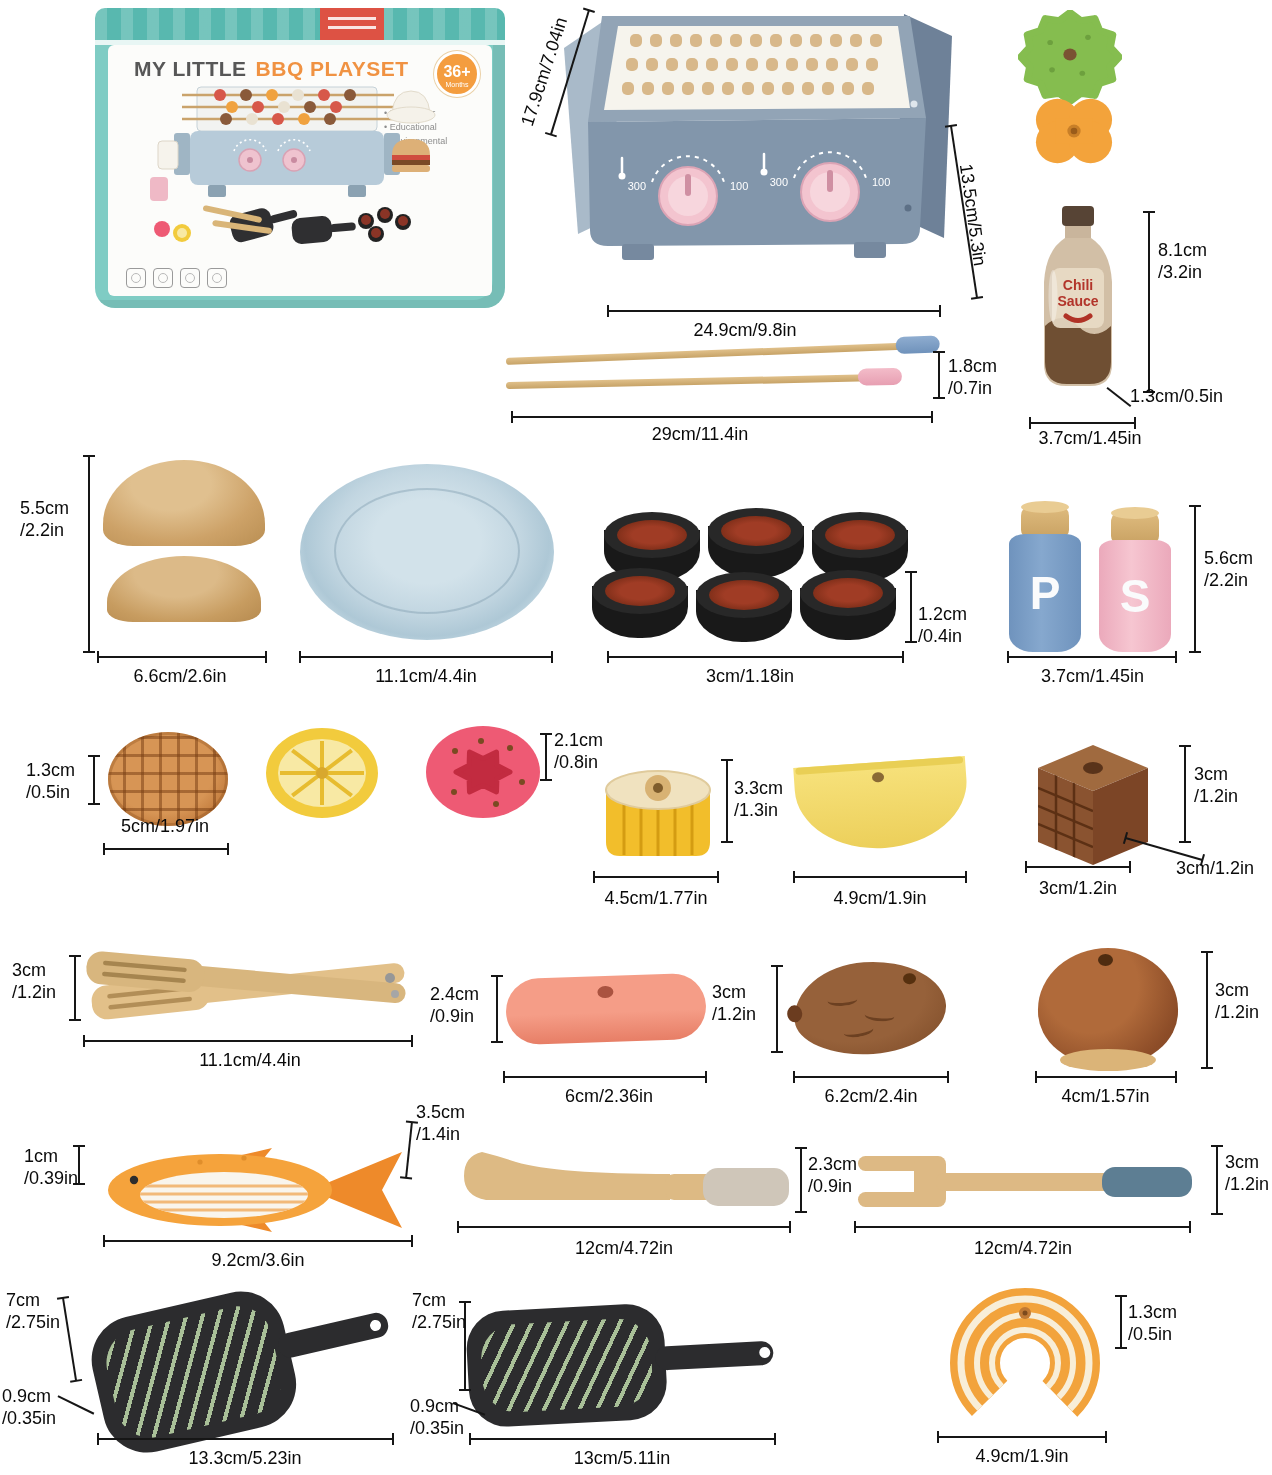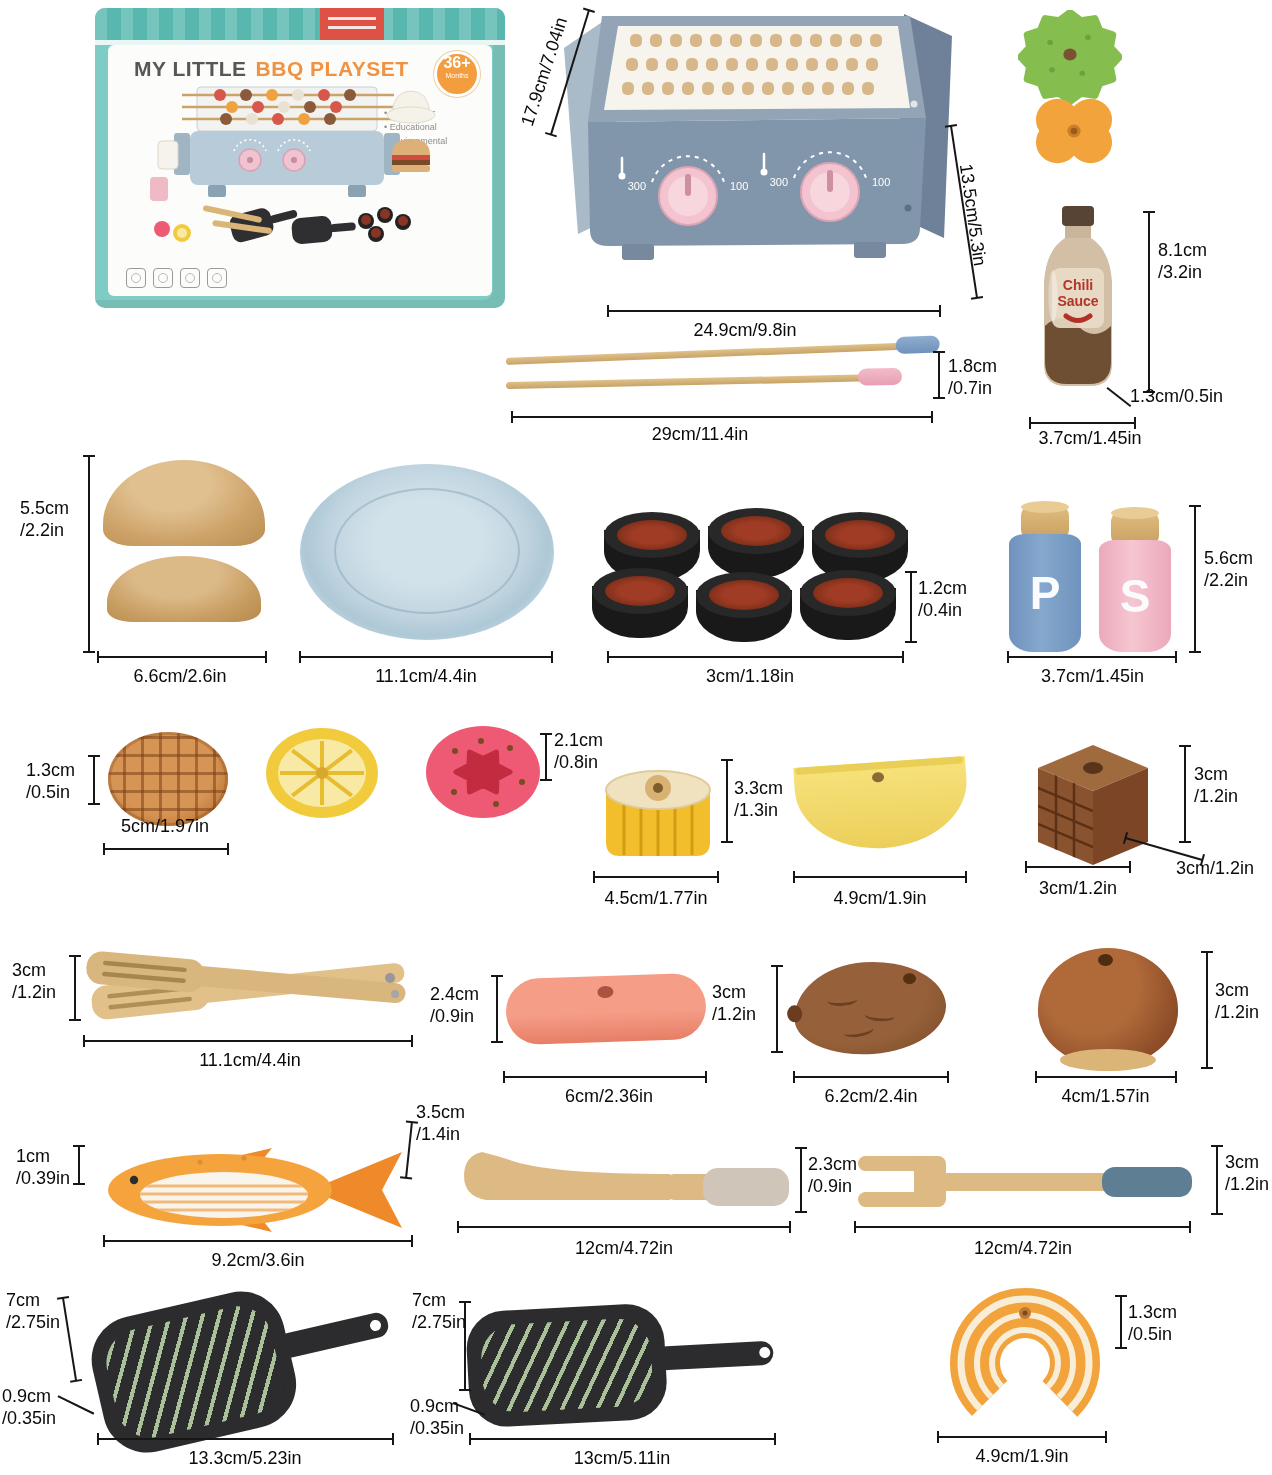--- a/index.html
+++ b/index.html
@@ -12,31 +12,31 @@
 .dl{position:absolute;background:#161616}
 .dl.v{width:1.6px}
 .dl.h{height:1.6px}
 .dl.v::before,.dl.v::after{content:"";position:absolute;left:-5.2px;width:12px;height:1.6px;background:#161616}
 .dl.v::before{top:-0.8px}.dl.v::after{bottom:-0.8px}
 .dl.h::before,.dl.h::after{content:"";position:absolute;top:-5.2px;width:1.6px;height:12px;background:#161616}
 .dl.h::before{left:-0.8px}.dl.h::after{right:-0.8px}
 .noTick::before,.noTick::after{display:none!important}
 
 
-.box{left:95px;top:8px;width:410px;height:300px;background:#7fccc4;border-radius:10px;box-shadow:inset -12px -8px 0 rgba(0,0,0,.07)}
+.box{left:95px;top:8px;width:410px;height:300px;background:#7fccc4;border-radius:20px;box-shadow:inset -12px -8px 0 rgba(0,0,0,.07)}
 .box .lid{position:absolute;left:0;top:0;right:0;height:34px;border-radius:10px 10px 0 0;background:#58b8af;background-image:repeating-linear-gradient(90deg,rgba(255,255,255,.18) 0 12px,transparent 12px 26px)}
 .box .lid-edge{position:absolute;left:0;top:32px;right:0;height:5px;background:#e8f6f4}
 .box .ribbon{position:absolute;left:225px;top:0;width:64px;height:32px;background:#dd5244}
 .box .ribbon i{position:absolute;left:8px;right:8px;height:3px;background:#fff;opacity:.85}
 .box .face{position:absolute;left:13px;top:37px;right:13px;bottom:12px;background:#fcfcfa;border-radius:6px}
 .box .title{position:absolute;left:26px;top:12px;font-weight:bold;font-size:21px;letter-spacing:.5px;white-space:nowrap}
 .box .t1{color:#575757}
 .box .t2{color:#f09242;margin-left:9px}
 .box .badge{position:absolute;right:12px;top:6px;width:46px;height:46px;border-radius:50%;background:#f49d3f;border:3px solid #fff;box-shadow:0 0 0 1px #ead0a6;color:#fff;text-align:center}
-.box .badge .a{font-weight:bold;font-size:16px;margin-top:0}
+.box .badge .a{font-weight:bold;font-size:16px;margin-top:9px}
 .box .badge .m{font-size:7px}
 .box .bullets{position:absolute;right:8px;top:62px;width:100px;font-size:9px;color:#8d8d8d;line-height:1.55}
 .box .icons{position:absolute;left:18px;bottom:8px;display:flex;gap:7px}
 .box .icons i{width:20px;height:20px;border:1.4px solid #9a9a9a;border-radius:4px;position:relative}
 .box .icons i::after{content:"";position:absolute;left:4px;top:4px;right:4px;bottom:4px;border:1.2px solid #b9b9b9;border-radius:50%}
 
 
 .bun-top{background:radial-gradient(ellipse at 42% 28%,#e0c08f 0 30%,#cda268 65%,#b98e52 100%);border-radius:81px 81px 30px 30px/64px 64px 16px 16px}
 .bun-bottom{background:radial-gradient(ellipse at 45% 25%,#dcba88 0 35%,#c79c60 70%,#b68a4f 100%);border-radius:77px 77px 26px 26px/46px 46px 12px 12px}
 .plate{border-radius:50%;background:radial-gradient(ellipse at 50% 44%,#d2e2ea 0 30%,#c2d6e1 52%,#aec8d6 68%,#bbd2de 74%,#a7c2d1 100%)}
@@ -331,21 +331,21 @@
   <div class="patty" style="left:592px;top:568px">
       <div class="top"></div>
     </div>
   <div class="patty" style="left:696px;top:572px">
       <div class="top"></div>
     </div>
   <div class="patty" style="left:800px;top:570px">
       <div class="top"></div>
     </div>
   <div class="dl v" style="left:910px;top:572px;height:70px"></div>
-  <div class="dim" style="left:918px;top:578px">1.2cm
+  <div class="dim" style="left:918px;top:604px">1.2cm
 /0.4in</div>
   <div class="dl h" style="left:608px;top:656px;width:295px"></div>
   <div class="dim c" style="left:655px;top:666px;width:190px">3cm/1.18in</div>
 
   <div class="shaker" style="left:1006px;top:504px">
     <div class="cap"></div>
     <div class="body p">
         <span>P</span>
       </div>
   </div>
@@ -519,21 +519,21 @@
       <line x1="36" y1="40" x2="204" y2="40"></line>
         <line x1="36" y1="48" x2="204" y2="48"></line>
         <line x1="36" y1="56" x2="204" y2="56"></line>
         <line x1="36" y1="64" x2="204" y2="64"></line>
     </g>
     <circle cx="30" cy="34" r="4.2" fill="#2d2d2d"></circle>
     <circle cx="96" cy="16" r="2.6" fill="#e08e2b"></circle>
       <circle cx="140" cy="12" r="2.6" fill="#e08e2b"></circle>
   </svg>
   <div class="dl v" style="left:78px;top:1146px;height:38px"></div>
-  <div class="dim" style="left:16px;top:1146px">1cm
+  <div class="dim" style="left:24px;top:1146px">1cm
 /0.39in</div>
   <div class="dl v" style="left:408px;top:1122px;height:56px;transform:rotate(6deg)"></div>
   <div class="dim" style="left:416px;top:1102px">3.5cm
 /1.4in</div>
   <div class="dl h" style="left:104px;top:1240px;width:308px"></div>
   <div class="dim c" style="left:163px;top:1250px;width:190px">9.2cm/3.6in</div>
 
   <svg class="abs" style="left:460px;top:1146px" width="332" height="70" viewBox="0 0 332 70">
     <path d="M22,6 Q4,10 4,30 Q4,50 26,54 L210,54 L210,28 Q96,28 56,16 Q38,10 22,6 Z" fill="#ddba84"></path>
     <rect x="205" y="28" width="122" height="26" rx="9" fill="#ddba84"></rect>

